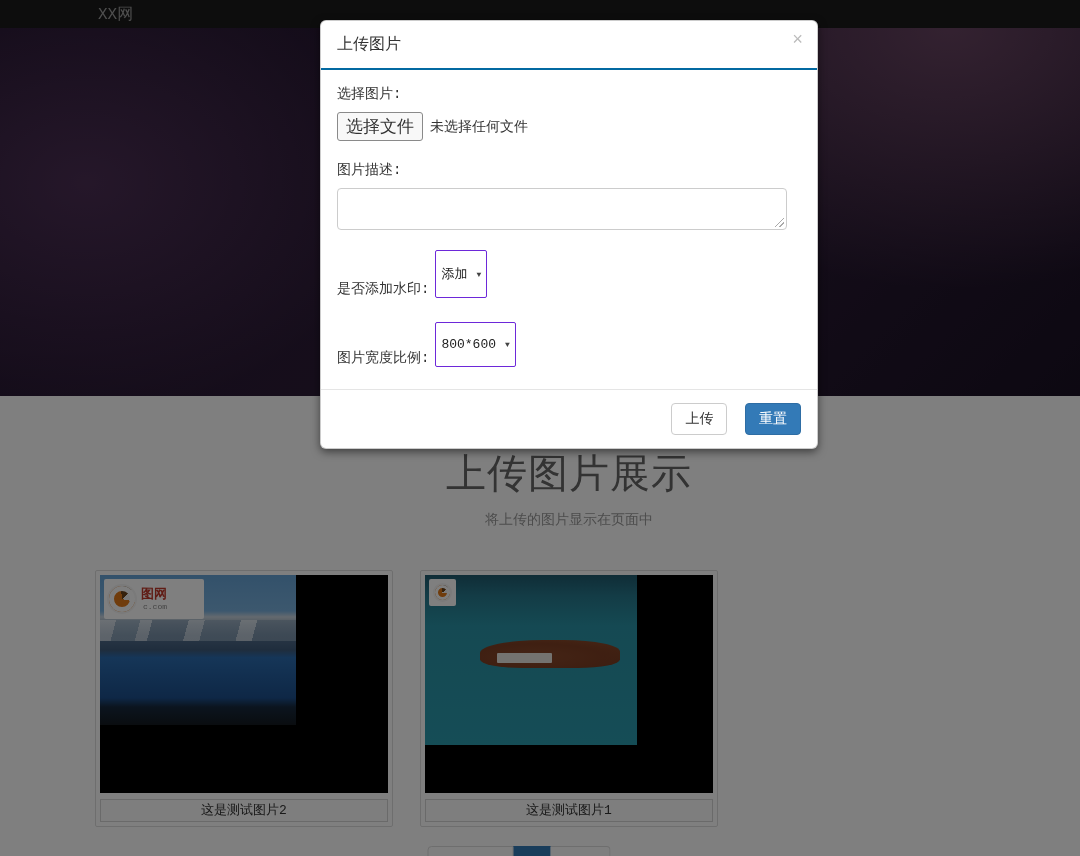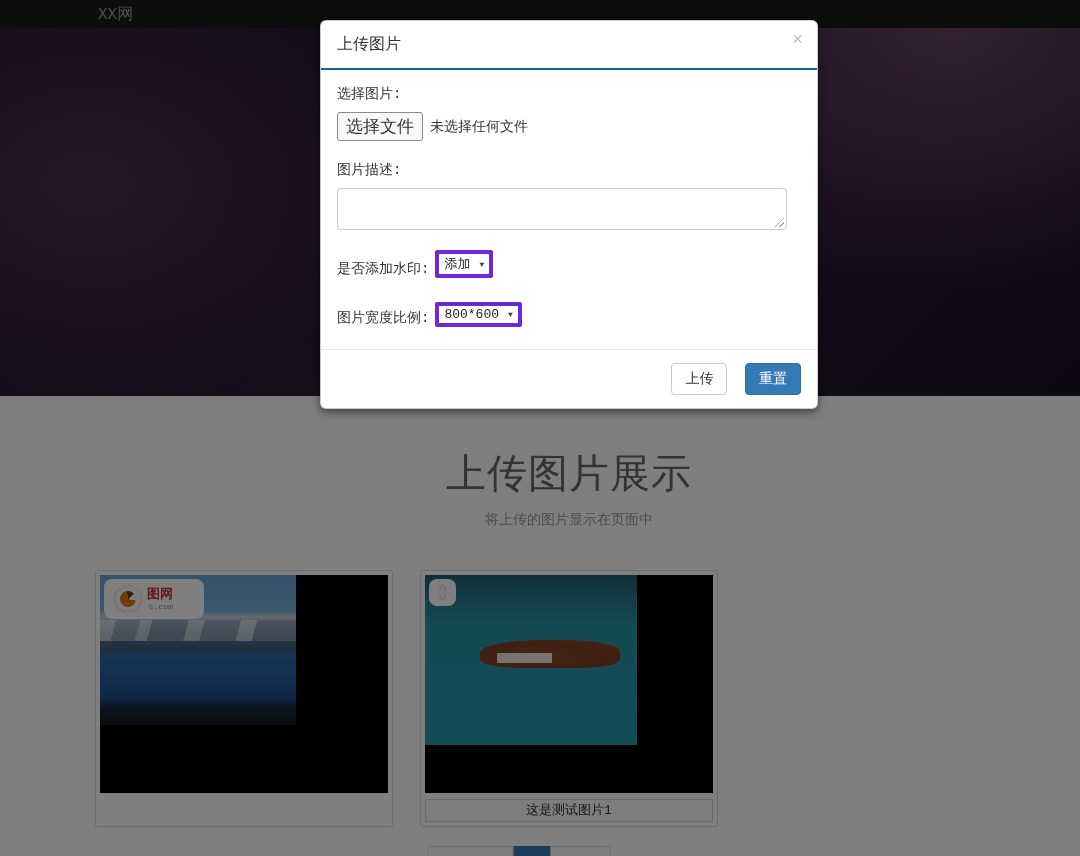--- a/index.html
+++ b/index.html
@@ -44,22 +44,22 @@
     background: linear-gradient(180deg, #1f5a6e 0%, #27788c 12%, #2a93a6 30%, #2a9aad 55%, #2common 0, #2a9aad 100%);
     background: linear-gradient(180deg, #1f5a6e 0%, #27788c 12%, #2a93a6 30%, #2a9aad 100%);
   }
   .photo-lake .island { position:absolute; left:26%; top:38%; width:66%; height:17%;
     background: radial-gradient(ellipse at 40% 60%, #8a4a2c 0%, #7e3f24 55%, rgba(126,63,36,0) 100%),
                 linear-gradient(180deg, #94502e 0%, #6f3820 100%);
     border-radius:45% 40% 30% 30%; }
   .photo-lake .building { position:absolute; left:34%; top:46%; width:26%; height:6%;
     background:#e8e6e0; border-radius:1px; }
 
-  .watermark { position:absolute; left:4px; top:4px; background:#fff; border-radius:8px;
-               display:flex; align-items:center; padding:9px;text-align:right; }
+  .watermark { position:absolute; left:4px; top:4px; background:#fff; border-radius:2px;
+               display:flex; align-items:center; padding:3px;text-align:right; }
   .watermark-wide { width:100px; height:40px; }
   .watermark-small { width:27px; height:27px; justify-content:center; }
   .wm-circle { width:30px; height:30px; border-radius:50%;
     background: conic-gradient(from 210deg, #e07818 0 40%, #6b4218 40% 55%, #f2f2f2 55% 70%, #e07818 70% 100%);
     border:2px solid #f4f4f4; box-shadow: inset 0 0 0 5px #fcfcfc; }
   .watermark-small .wm-circle { width:19px; height:19px; box-shadow: inset 0 0 0 3px #fcfcfc; }
   .wm-text { margin-left:4px; display:flex; flex-direction:column; line-height:1; }
   .wm-text-main { color:#c0392b; font-size:13px; font-weight:bold; }
   .wm-text-sub { color:#8a8a8a; font-size:8px; margin-top:2px; }
 
@@ -85,22 +85,22 @@
                  border-radius:3px; padding:2px 8px; cursor:pointer; }
   .file-status { margin-left:7px; font-size:14px; color:#333; }
   .textarea-wrap { position:relative; width:450px; margin-bottom:20px; }
   .desc-textarea { width:450px; height:42px; border:1px solid #ccc; border-radius:4px;
                    resize:none; font-size:14px; padding:4px 6px; display:block; }
   .resize-handle { position:absolute; right:3px; bottom:3px; width:9px; height:9px; pointer-events:none;
     background: linear-gradient(135deg, transparent 0 45%, #aaa 45% 55%, transparent 55% 70%, #aaa 70% 80%, transparent 80%); }
   .select-row { display:flex; align-items:flex-end; margin-bottom:24px; }
   .select-row:last-child { margin-bottom:4px; }
   .select-label { margin-right:6px; }
-  .select-box { display:inline-flex; align-items:center; border:4px solid #6d28d9; border-radius:2px;
-                padding:1px 5px; font-size:13px; color:#222; background:#fff; cursor:pointer; }
+  .select-box { display:inline-flex; align-items:center; border:1px solid #6d28d9; border-radius:2px;
+                padding:14px 5px; font-size:13px; color:#222; background:#fff; cursor:pointer; }
   .select-arrow { font-size:8px; color:#444; margin-left:9px; }
   .modal-footer { padding:13px 16px; border-top:1px solid #e5e5e5; text-align:right; }
   .btn { display:inline-block; font-size:14px; padding:6px 13px; border-radius:4px; cursor:pointer; margin-left:8px; }
   .btn-default { background:#fff; border:1px solid #ccc; color:#333; }
   .btn-primary { background:#337ab7; border:1px solid #2e6da4; color:#fff; }
 </style>
 </head>
 <body>
 
 <div class="navbar">
@@ -123,20 +123,21 @@
           <div class="peaks"></div>
         </div>
         <div class="watermark watermark-wide">
           <div class="wm-circle"></div>
           <div class="wm-text">
             <span class="wm-text-main">图网</span>
             <span class="wm-text-sub">c.com</span>
           </div>
         </div>
       </div>
+      <div class="card-caption">这是测试图片2</div>
     </div>
 
     <div class="card">
       <div class="card-image-area">
         <div class="photo-lake">
           <div class="island"></div>
           <div class="building"></div>
         </div>
         <div class="watermark watermark-small">
           <div class="wm-circle"></div>

